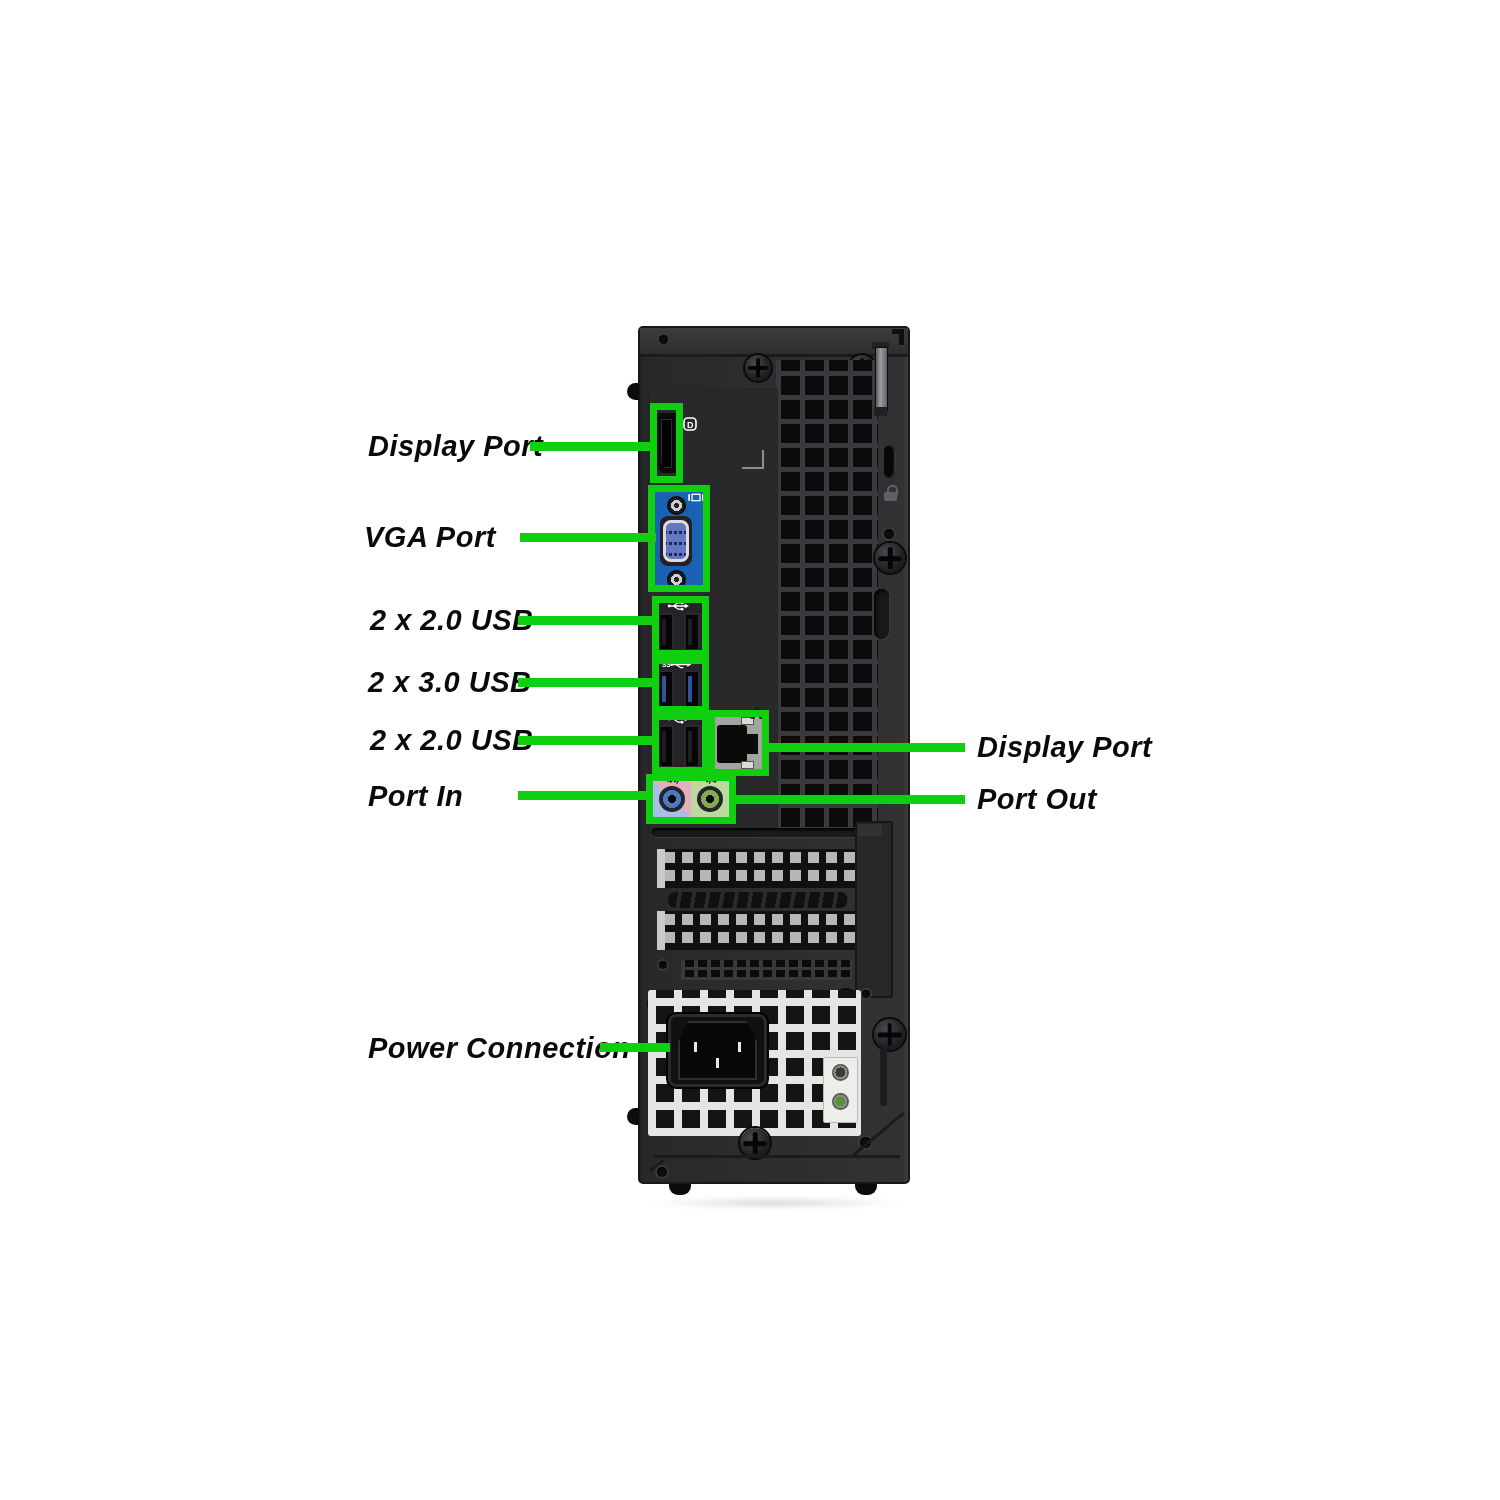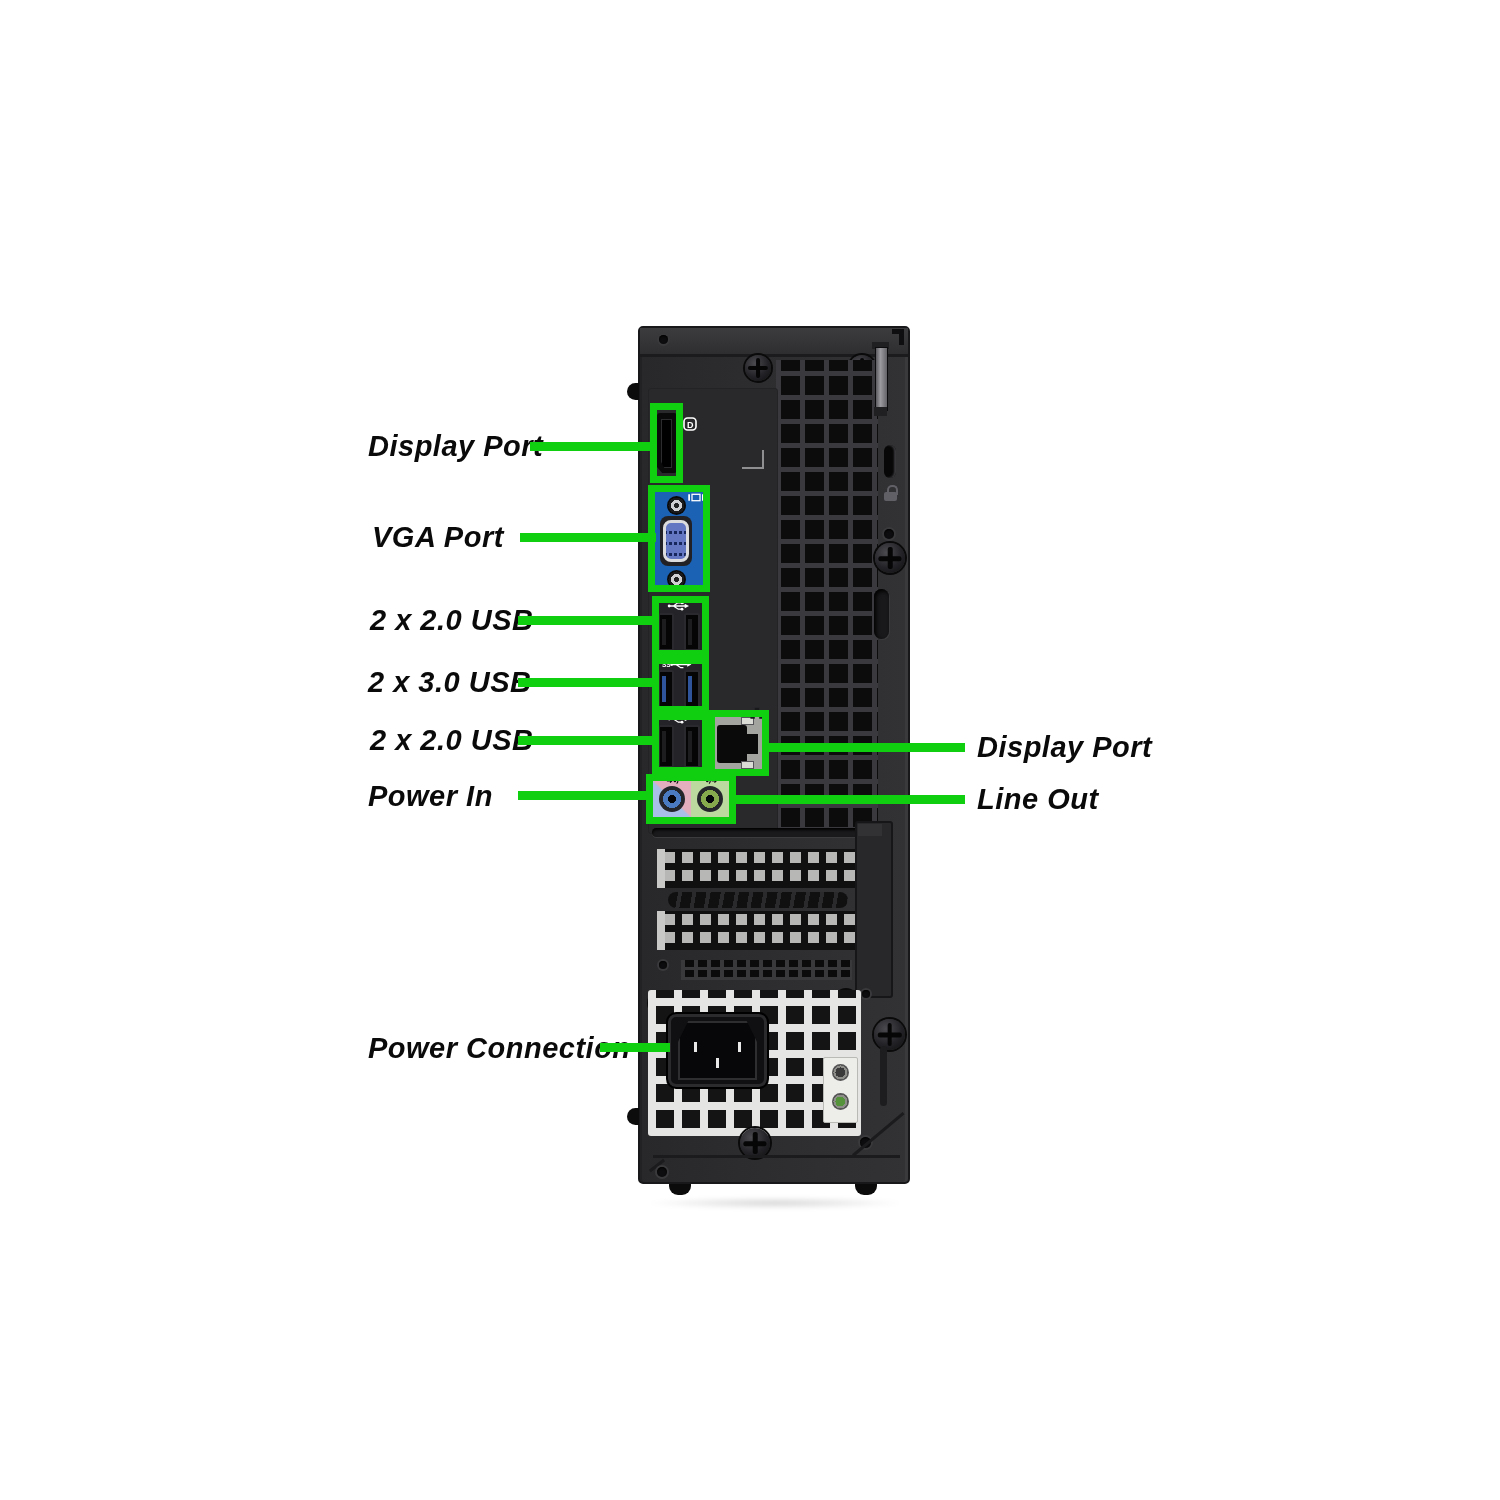--- a/index.html
+++ b/index.html
@@ -298,22 +298,22 @@
   <div class="cline" style="left:520px;top:533px;width:136px;"></div>
   <div class="cline" style="left:518px;top:616px;width:140px;"></div>
   <div class="cline" style="left:518px;top:678px;width:140px;"></div>
   <div class="cline" style="left:518px;top:736px;width:140px;"></div>
   <div class="cline" style="left:518px;top:791px;width:134px;"></div>
   <div class="cline" style="left:764px;top:743px;width:201px;"></div>
   <div class="cline" style="left:731px;top:795px;width:234px;"></div>
   <div class="cline" style="left:600px;top:1043px;width:70px;"></div>
 
   <div class="lbl" style="left:368px;top:428px;">Display Port</div>
-  <div class="lbl" style="left:372px;top:519px;">VGA Port</div>
+  <div class="lbl" style="left:364px;top:519px;">VGA Port</div>
   <div class="lbl" style="left:370px;top:602px;">2 x 2.0 USB</div>
   <div class="lbl" style="left:368px;top:664px;">2 x 3.0 USB</div>
   <div class="lbl" style="left:370px;top:722px;">2 x 2.0 USB</div>
-  <div class="lbl" style="left:368px;top:778px;">Power In</div>
+  <div class="lbl" style="left:368px;top:778px;">Port In</div>
   <div class="lbl" style="left:977px;top:729px;">Display Port</div>
-  <div class="lbl" style="left:977px;top:781px;">Line Out</div>
+  <div class="lbl" style="left:977px;top:781px;">Port Out</div>
   <div class="lbl" style="left:368px;top:1030px;">Power Connection</div>
 
 </div>
 
 </body></html>

